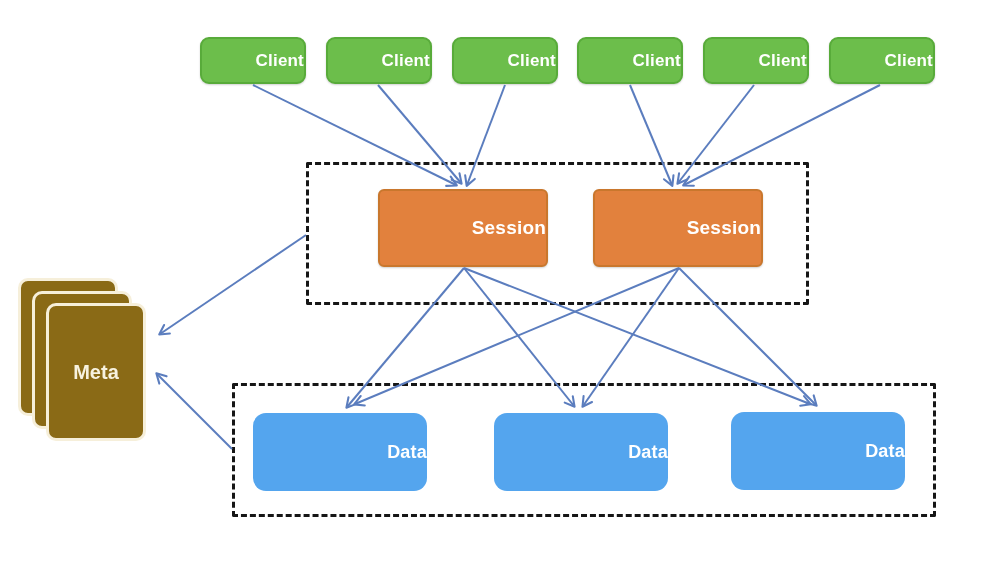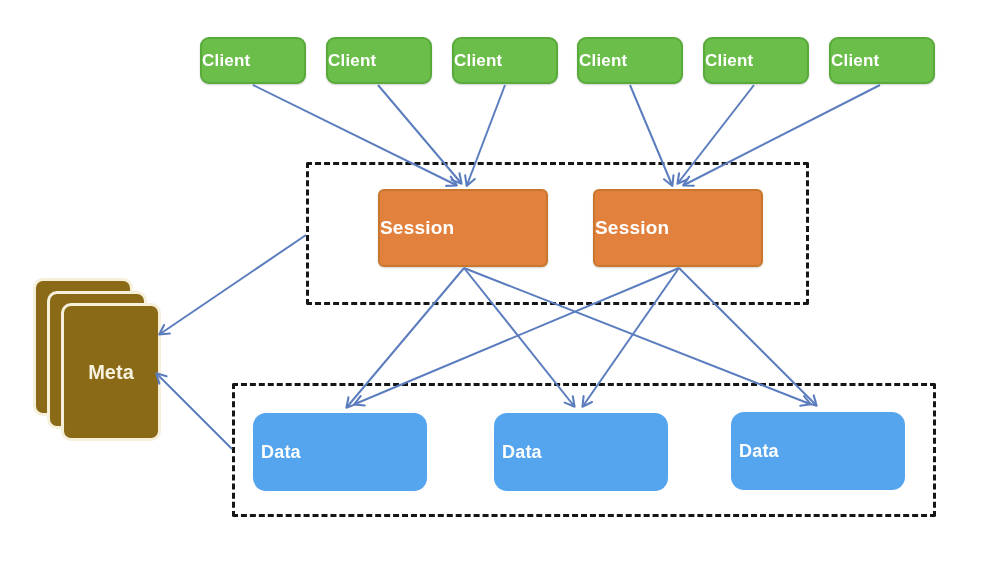--- a/index.html
+++ b/index.html
@@ -2,21 +2,21 @@
 <html style="--background: #ffffff; --label_text: #ffffff; --client_fill: #6cbe4b; --client_border: #58ab3a; --session_fill: #e2813d; --session_border: #c9772d; --data_fill: #54a5ee; --meta_fill: #8a6a16; --meta_border: #f6efda; --meta_text: #f7f2df; --cluster_border: #161616; --arrow: #5b7dbe;"><head>
 <meta charset="utf-8">
 <style>
   html,body{margin:0;padding:0;background:#fff;}
   .canvas{
     position:relative;width:1000px;height:561px;overflow:hidden;
     background:var(--background,#fff);
     font-family:"Liberation Sans", sans-serif;
   }
   .node{
-    position:absolute;display:flex;align-items:center;justify-content:flex-start;
+    position:absolute;display:flex;align-items:center;justify-content:flex-end;
     font-weight:bold;color:var(--label_text,#fff);box-sizing:border-box;
     letter-spacing:.2px;
   }
   .client{
     width:106px;height:47px;border-radius:9px;font-size:17px;
     background:var(--client_fill);border:2px solid var(--client_border);
     box-shadow:0 1px 2px rgba(0,0,0,.18);
   }
   .c1{left:200px;top:37px}.c2{left:326px;top:37px}.c3{left:452px;top:37px}
   .c4{left:577px;top:37px}.c5{left:703px;top:37px}.c6{left:829px;top:37px}
@@ -36,21 +36,20 @@
     position:absolute;border:3px dashed var(--cluster_border);
     box-sizing:border-box;border-radius:2px;
   }
   .cluster-session{left:306px;top:162px;width:503px;height:143px;}
   .cluster-data{left:232px;top:383px;width:704px;height:134px;}
   .meta-stack{position:absolute;left:18px;top:278px;width:134px;height:167px;}
   .meta-card{
     position:absolute;width:100px;height:138px;border-radius:10px;
     background:var(--meta_fill);border:3px solid var(--meta_border);
     box-sizing:border-box;
-    margin-left:15px;
   }
   .mc-back{left:0;top:0}
   .mc-mid{left:14px;top:13px}
   .mc-front{
     left:28px;top:25px;display:flex;align-items:center;justify-content:center;
     font-weight:bold;font-size:20px;color:var(--meta_text,#f7f2df);
   }
   .arrow-layer{
     position:absolute;left:0;top:0;width:1000px;height:561px;
     pointer-events:none;z-index:5;

